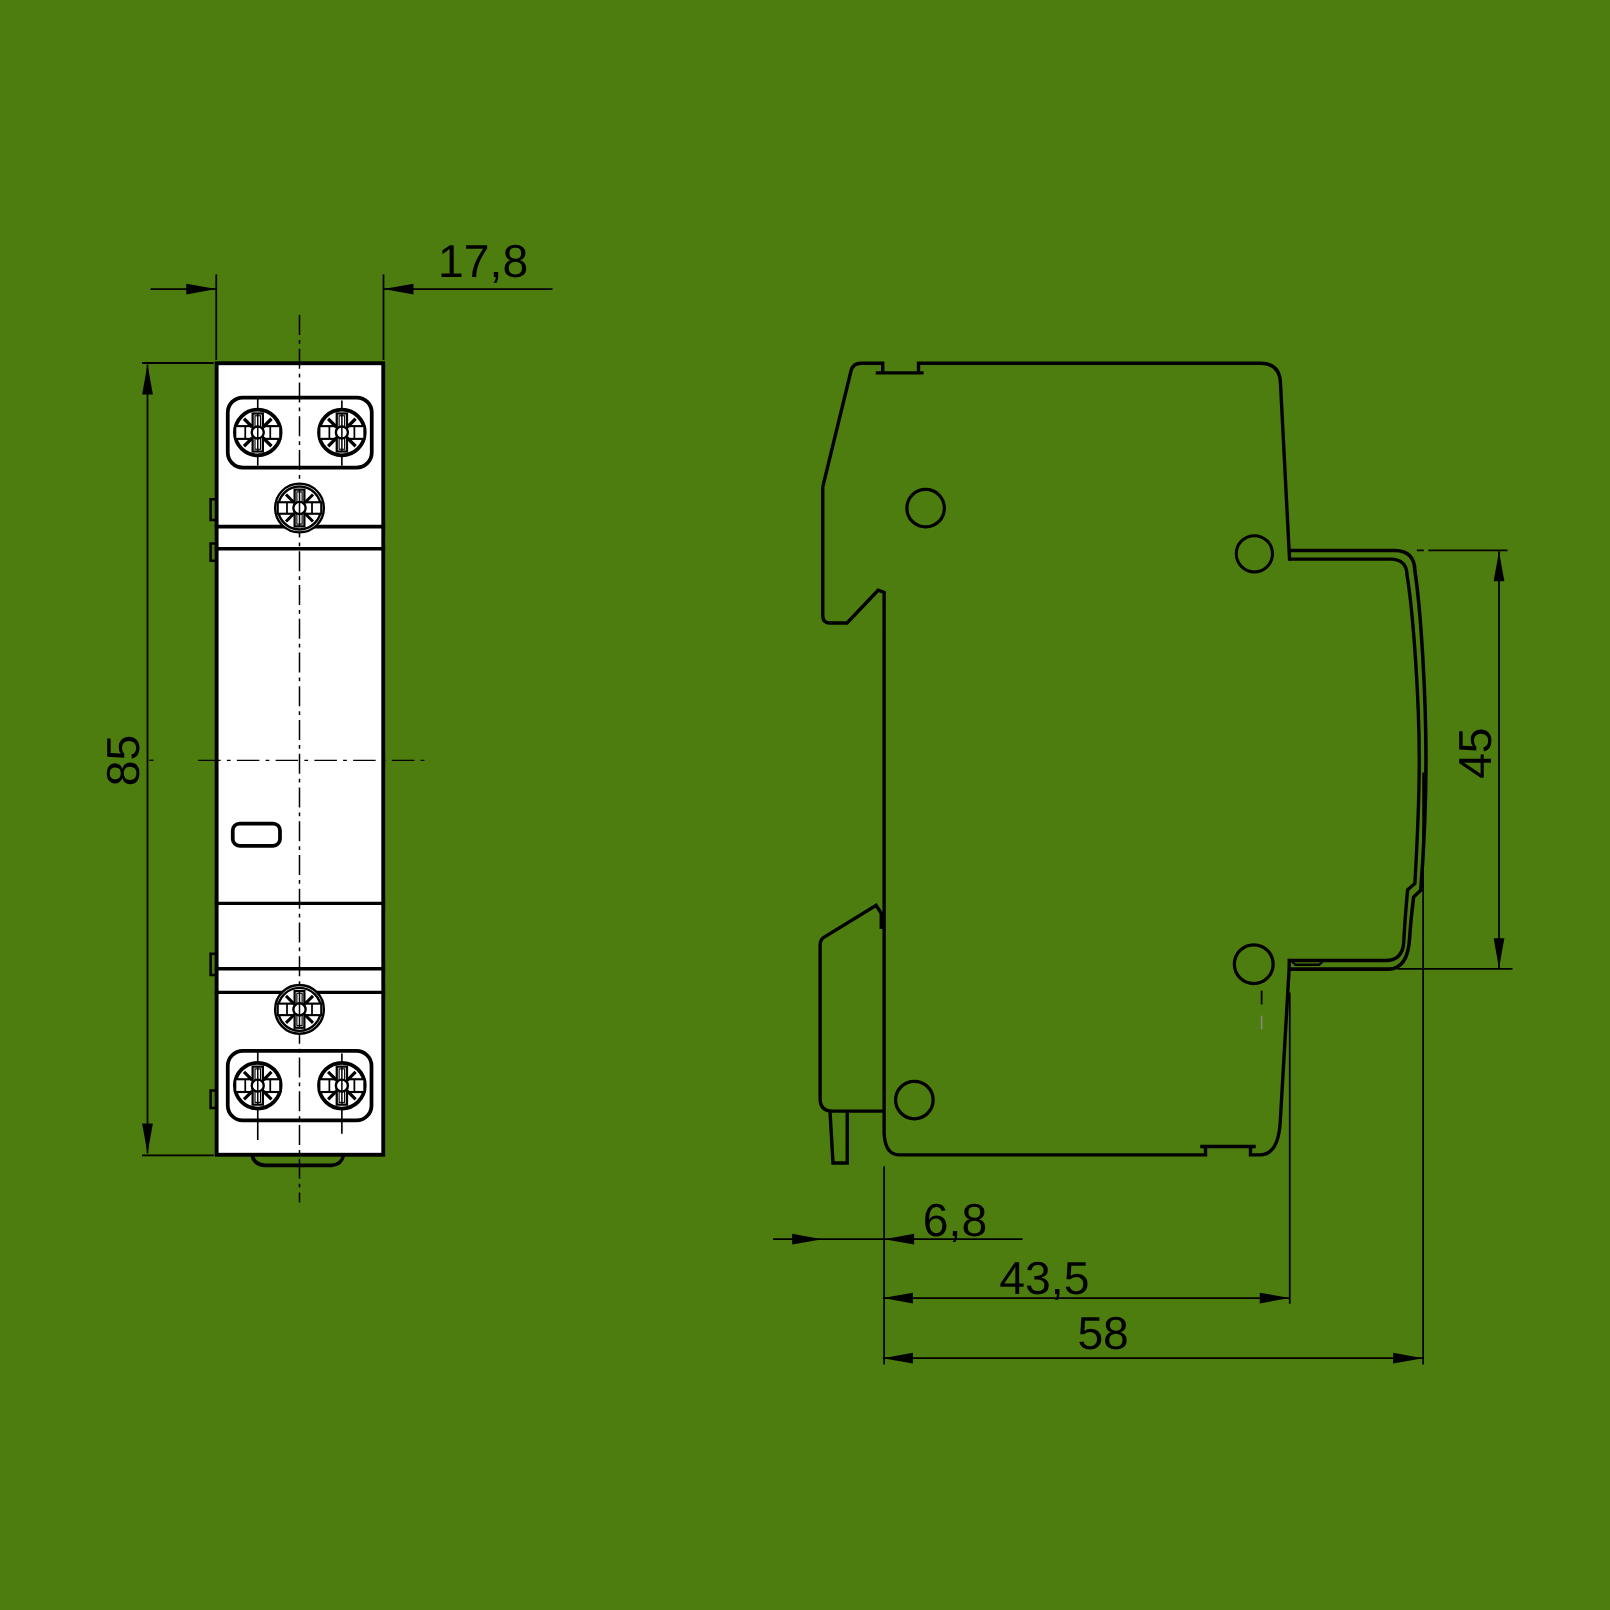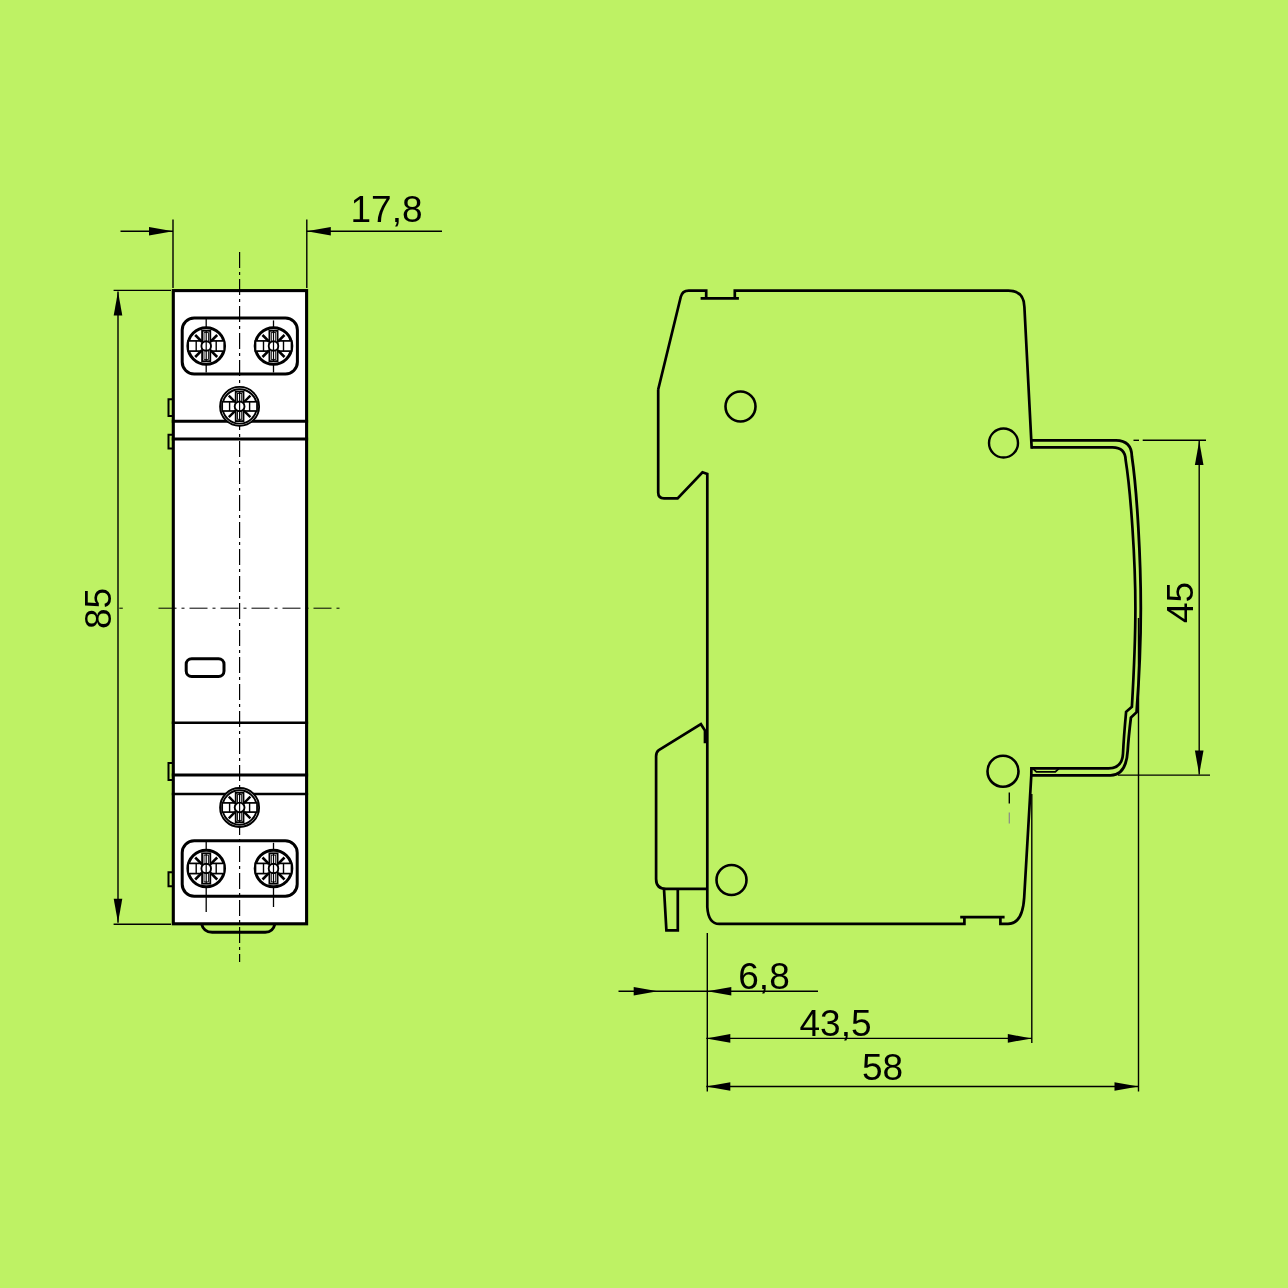--- a/index.html
+++ b/index.html
@@ -1,16 +1,16 @@
 <!DOCTYPE html>
 <html><head>
 <meta charset="utf-8">
 <style>
   html,body{margin:0;padding:0;background:#fff;}
-  .page{width:1288px;height:1288px;background:#bef264;position:relative;}
+  .page{width:1288px;height:1288px;background:#4d7c0f;position:relative;}
   text{font-family:"Liberation Sans",sans-serif;font-size:37px;fill:#000;}
 </style>
 </head>
 <body>
 <div class="page">
 <svg width="1288" height="1288" viewBox="0 0 1288 1288">
 <defs>
 
   <g id="screwT">
     <circle r="18.3" fill="#fff" stroke="#000" stroke-width="3"></circle>

